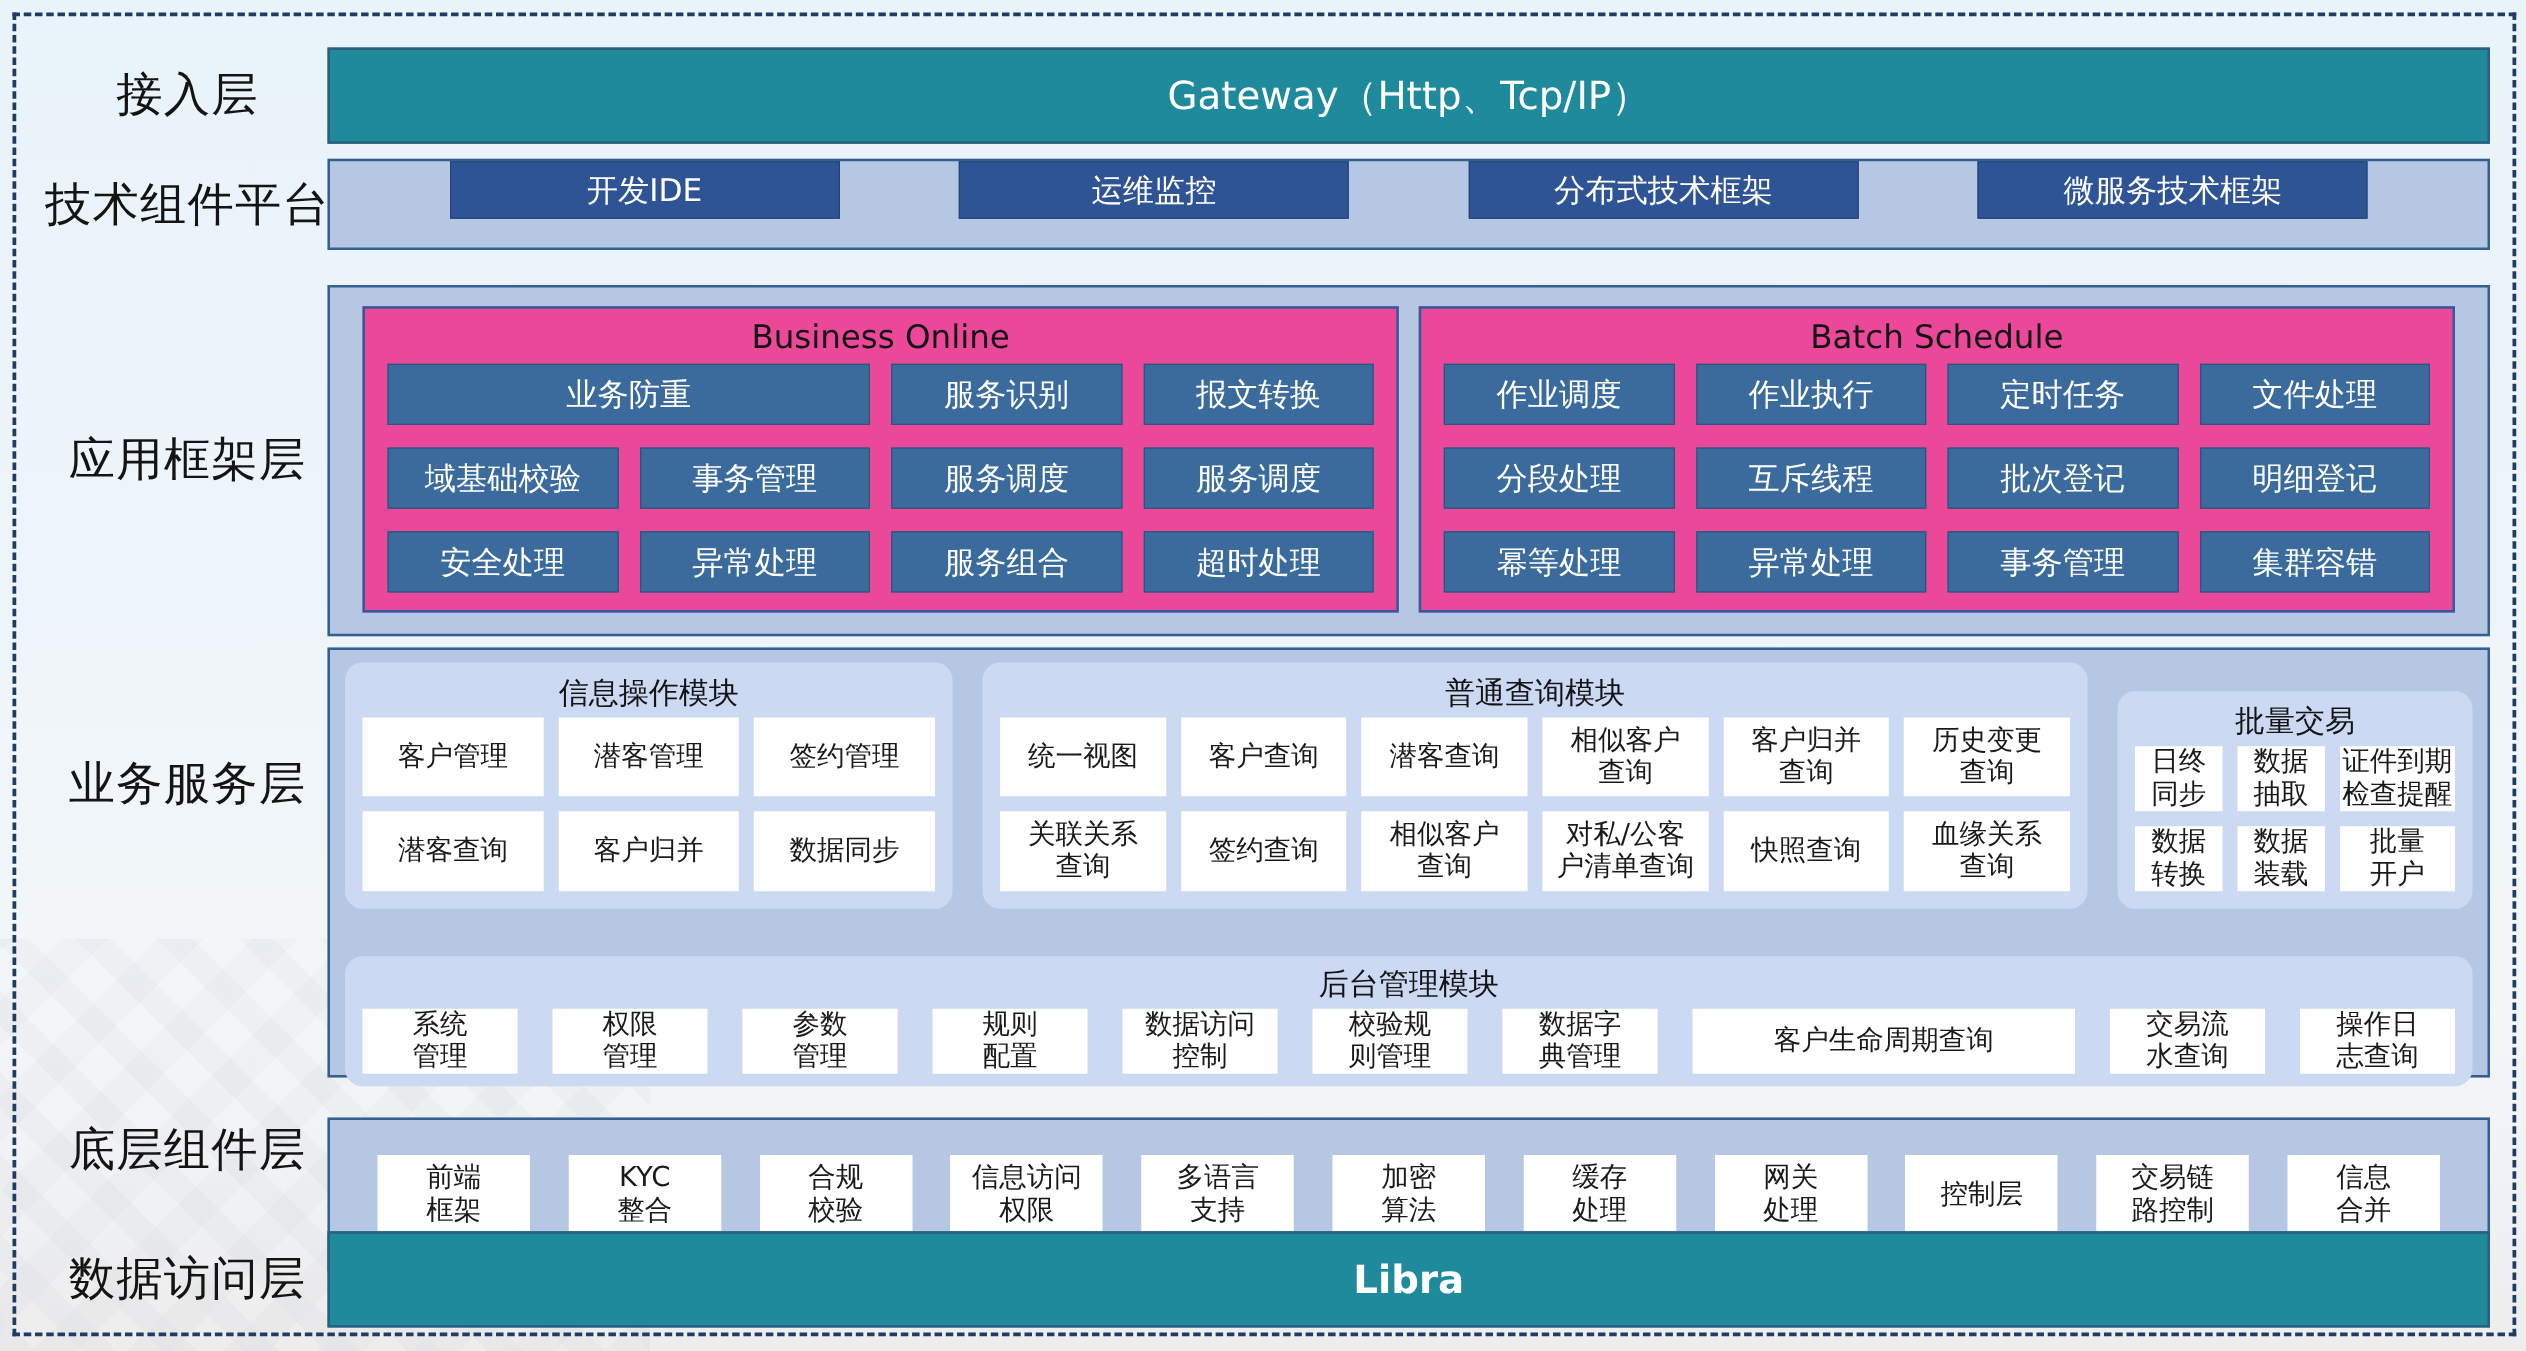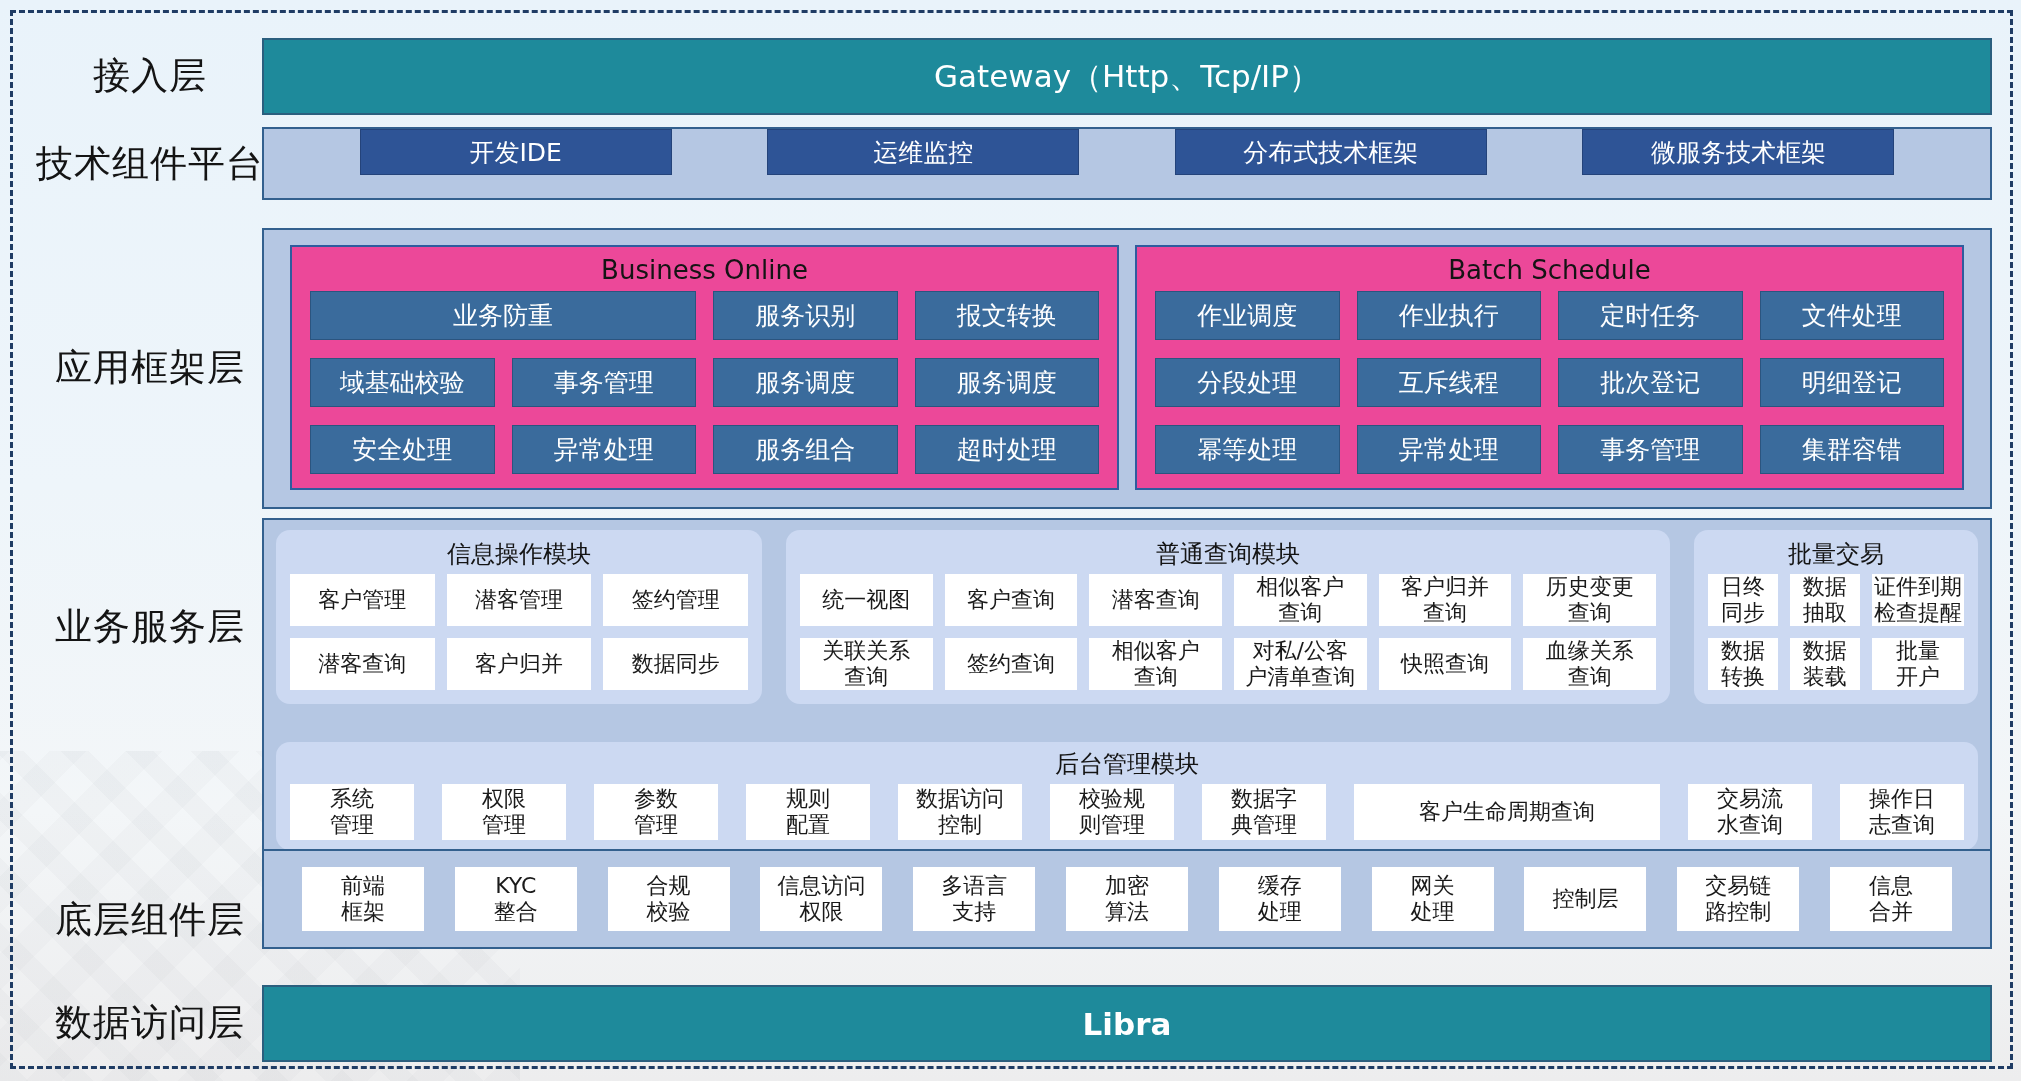--- a/index.html
+++ b/index.html
@@ -57,27 +57,27 @@
   .module-grid{flex:1;display:grid;gap:12px;}
   .grid3{grid-template-columns:repeat(3,1fr);}
   .grid6{grid-template-columns:repeat(6,1fr);}
   .gridbatch{grid-template-columns:1fr 1fr 1.32fr;}
   .white-btn{
     background:#ffffff;color:#1a1a1a;font-size:22px;line-height:1.18;text-align:center;
     display:flex;align-items:center;justify-content:center;white-space:pre-line;box-sizing:border-box;
   }
   .mod-info{width:486px;}
   .mod-query{width:884px;}
-  .mod-batch{flex:1;}
+  .mod-batch{flex:1;margin-top:23px;}
   .admin{flex:1;display:flex;flex-direction:column;padding:2px 14px 10px;margin-top:28px;}
   .admin-row{flex:1;display:flex;align-items:stretch;justify-content:space-between;}
   .admin-row .white-btn{width:124px;}
   .admin-row .white-btn.wide{width:306px;}
   
-  .base{top:849px;height:100px;display:flex;align-items:center;justify-content:space-between;padding:0 38px;}
+  .base{top:894px;height:124px;display:flex;align-items:center;justify-content:space-between;padding:0 38px;}
   .base .white-btn{width:122px;height:64px;}
   
   .gateway{top:38px;height:77px;}
   .libra{top:985px;height:77px;font-weight:bold;}
 </style>
 </head>
 <body>
 
 <div class="stage">
   <div class="texture"></div>

